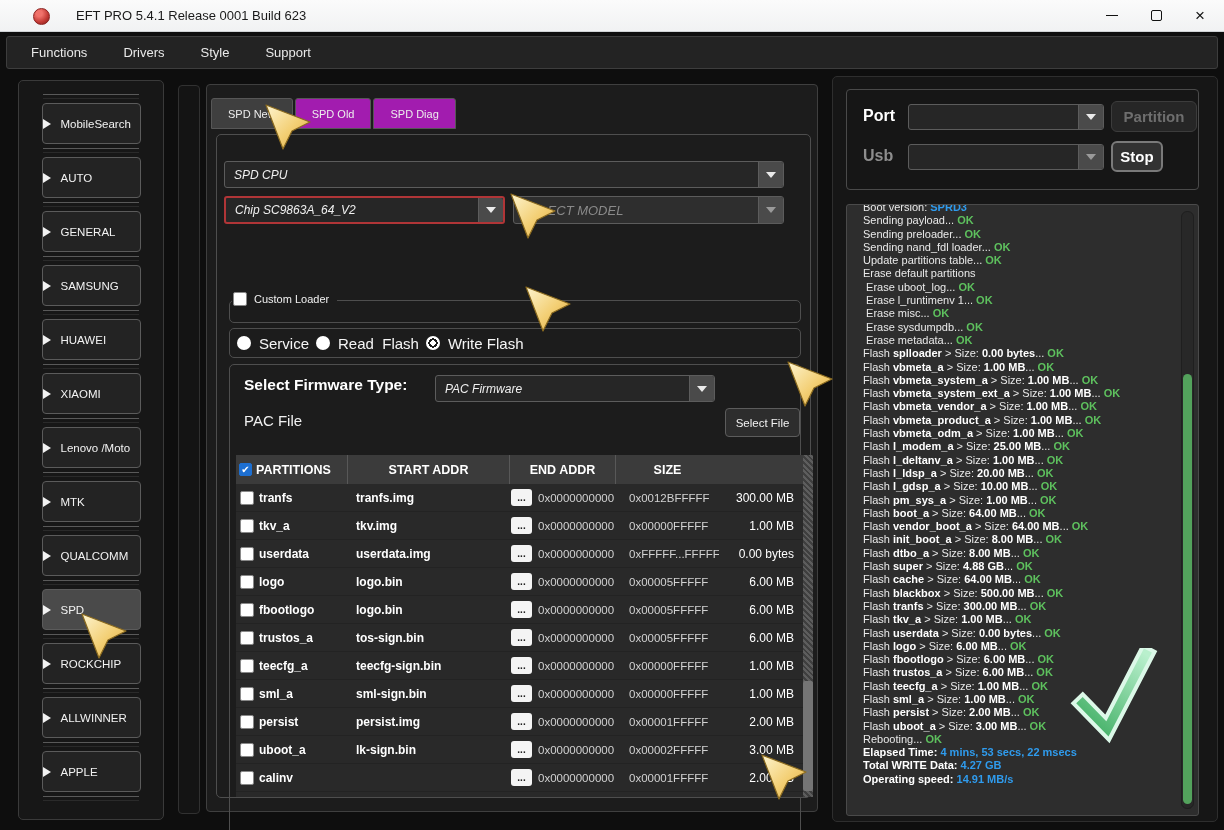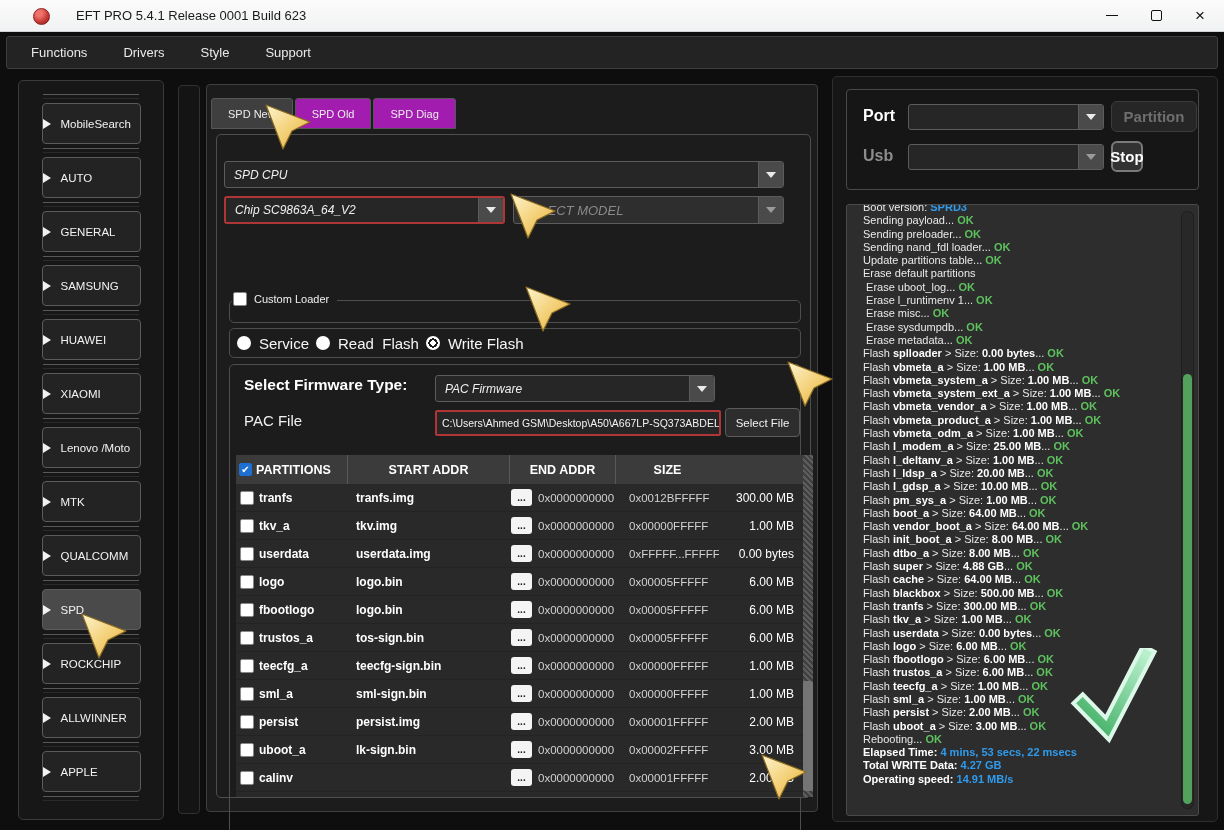--- a/index.html
+++ b/index.html
@@ -105,21 +105,21 @@
 
   
   .rightcol { position:absolute; left:832px; top:76px; width:386px; height:746px; background:#161616;
               border:1px solid #2e2e2e; border-radius:5px; }
   .conn-group { position:absolute; left:13px; top:12px; width:353px; height:101px; border:1px solid #4a4a4a; border-radius:4px; }
   .conn-label { position:absolute; color:#fff; font-size:16px; font-weight:bold; }
   .conn-label.dim { color:#8d8d8d; }
   .partition-btn { position:absolute; left:264px; top:11px; width:86px; height:31px; background:#262626;
                    border:1px solid #3c3c3c; border-radius:6px; color:#6e6e6e; font-weight:bold; font-size:15px;
                    display:flex; align-items:center; justify-content:center; }
-  .stop-btn { position:absolute; left:264px; top:51px; width:32px; height:31px; background:#323232;
+  .stop-btn { position:absolute; left:264px; top:51px; width:52px; height:31px; background:#323232;
               border:2px solid #7a7a7a; border-radius:6px; color:#fff; font-weight:bold; font-size:15px;
               display:flex; align-items:center; justify-content:center; }
 
   .log-panel { position:absolute; left:13px; top:127px; width:353px; height:612px; background:#2d2d2d;
                border:1px solid #4a4a4a; border-radius:3px; overflow:hidden; }
   .log-lines { position:absolute; left:16px; top:-4px; right:30px; font-size:11px; line-height:13.3px; }
   .log-line { white-space:pre; overflow:hidden; }
   .seg-n  { color:#e9e9e9; }
   .seg-ok { color:#5ec15e; font-weight:bold; }
   .seg-b  { color:#2f9bed; font-weight:bold; }
@@ -272,21 +272,20 @@
         </div>
       </div>
 
     <div class="groupbox gb-fw">
       <span class="fw-type-label">Select Firmware Type:</span>
       <div class="dropdown" style="left:205px; top:10px; width:280px; height:27px;">
         <span class="dd-text">PAC Firmware</span>
         <span class="dd-arrow"></span>
       </div>
       <span class="fw-file-label">PAC File</span>
-      <div class="path-input">C:\Users\Ahmed GSM\Desktop\A50\A667LP-SQ373ABDEL</div>
       <div class="select-file-btn">Select File</div>
 
       <div class="ptable">
         <div class="thead">
             <div class="th">
               <span class="cb blue">✔</span>
               <span>PARTITIONS</span>
             </div>
             <div class="th">
               <span>START ADDR</span>

